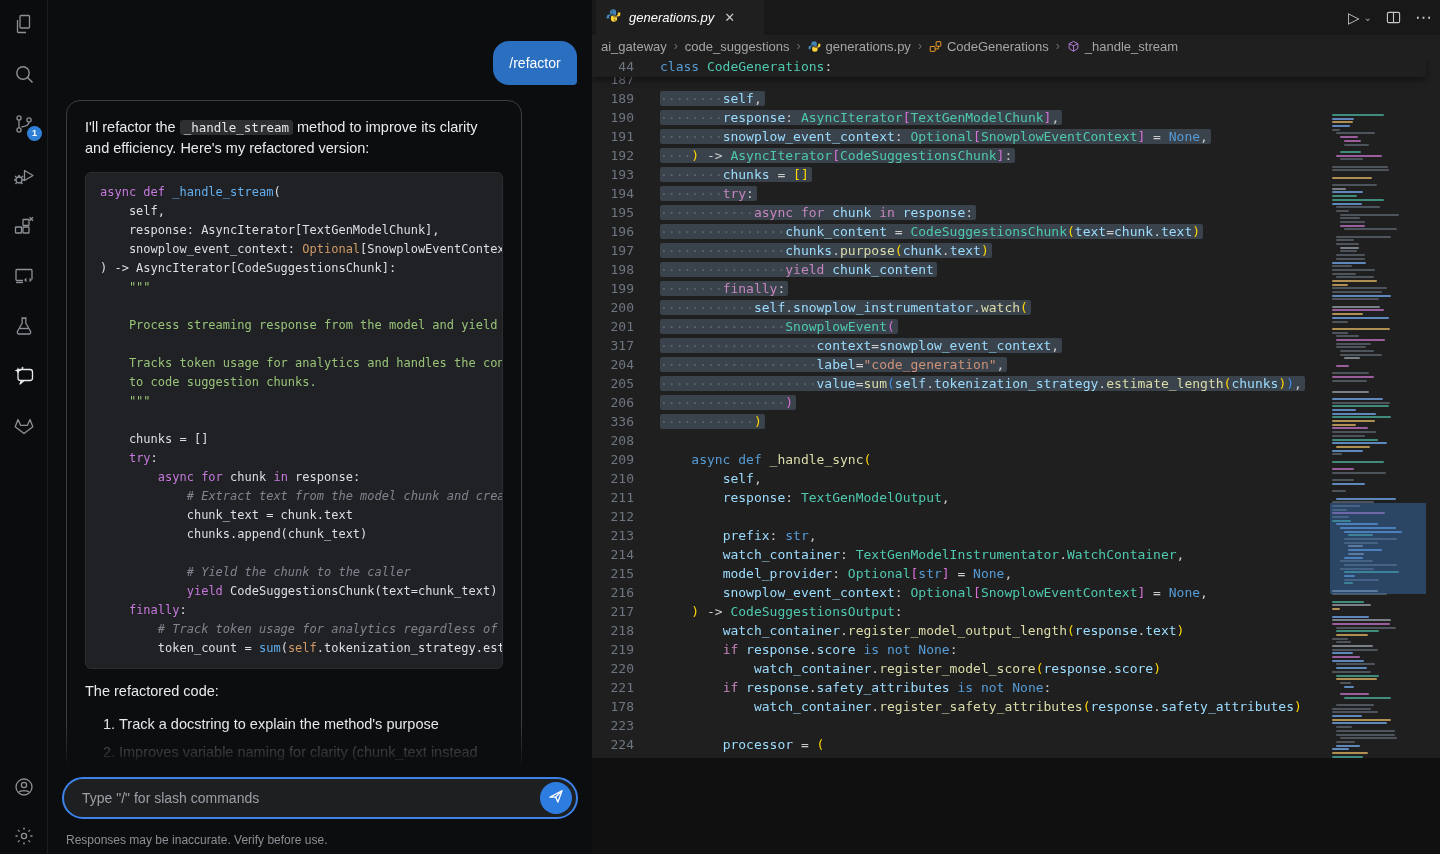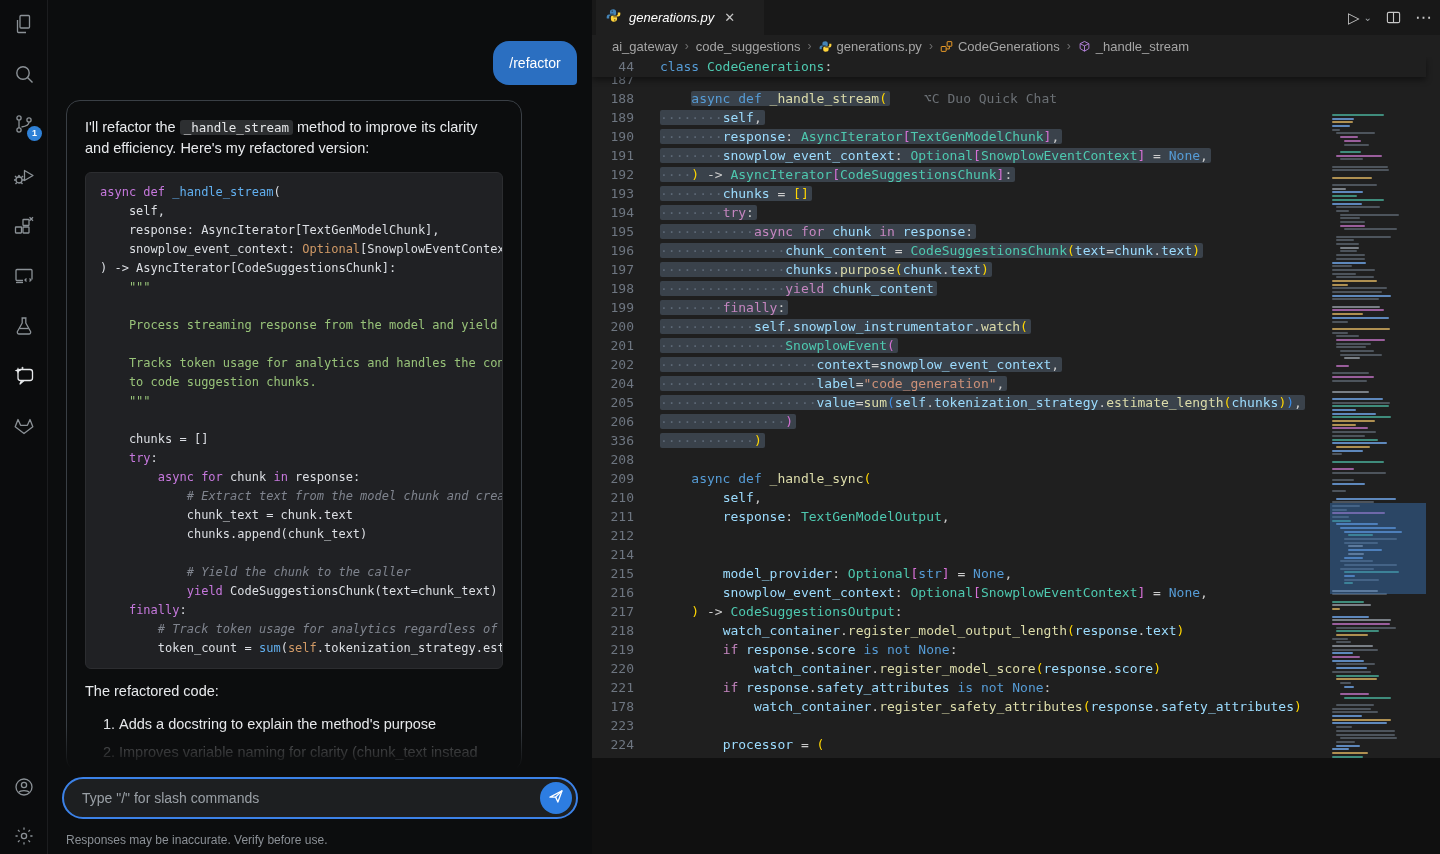--- a/index.html
+++ b/index.html
@@ -36,21 +36,21 @@
   #chat-disclaimer { position:absolute; left:18px; top:833px; font-size:12px; color:#8b9096; }
 
   
   #editor { position:absolute; left:592px; top:0; width:848px; height:758px; background:#1f1f1f; }
   #tabbar { position:absolute; left:0; top:0; right:0; height:35px; background:#181818; }
   #tab-active { position:absolute; left:4px; top:0; height:35px; width:168px; background:#1f1f1f; display:flex; align-items:center; padding:0 10px; cursor:pointer; }
   #tab-label { font-size:13px; font-style:italic; color:#fff; margin:0 8px; }
   .tab-close { color:#c6c6c6; font-size:13px; cursor:pointer; padding:0 2px; }
   #editor-actions { position:absolute; right:8px; top:0; height:35px; display:flex; align-items:center; gap:14px; color:#c8c8c8; }
   .ed-act { cursor:pointer; display:flex; align-items:center; }
-  #breadcrumbs { position:absolute; left:0; top:35px; right:0; height:22px; background:#1f1f1f; display:flex; align-items:center; padding-left:20px; font-size:13px; color:#a5a5a5; }
+  #breadcrumbs { position:absolute; left:0; top:35px; right:0; height:22px; background:#1f1f1f; display:flex; align-items:center; padding-left:9px; font-size:13px; color:#a5a5a5; }
   .bc-item { display:flex; align-items:center; gap:5px; cursor:pointer; }
   .bc-sep { color:#6e6e6e; margin:0 7px; font-size:12px; }
 
   #code-area { position:absolute; left:0; top:57px; right:0; bottom:0; overflow:hidden; }
   #code-lines { position:absolute; left:0; top:13px; right:0; }
   .eline { height:19px; display:flex; font-family:"DejaVu Sans Mono",monospace; font-size:13px; line-height:19px; white-space:pre; }
   .lnum { width:42px; text-align:right; color:#6e7681; flex:0 0 42px; }
   .lcode { margin-left:26px; }
   .selbg { background:#3a424b; border-radius:2px; padding-right:3px; }
   .ghost { color:#6b7075; margin-left:34px; }
@@ -147,21 +147,21 @@
 
 <div id="chat-panel">
 
   <div id="user-chip">/refactor</div>
 
   <div id="msg-box">
     <div id="msg-intro"><span>I'll refactor the </span><span class="inline-code">_handle_stream</span><span> method to improve its clarity and efficiency. Here's my refactored version:</span></div>
     <div id="chat-code"><div class="cl"><span class="ck">async def </span><span class="cf">_handle_stream</span><span class="cp">(</span></div><div class="cl"><span class="cp">    self,</span></div><div class="cl"><span class="cp">    response: AsyncIterator[TextGenModelChunk],</span></div><div class="cl"><span class="cp">    snowplow_event_context: </span><span class="co">Optional</span><span class="cp">[SnowplowEventContext] = None,</span></div><div class="cl"><span class="cp">) -&gt; AsyncIterator[CodeSuggestionsChunk]:</span></div><div class="cl"><span class="cs">    """</span></div><div class="cl"></div><div class="cl"><span class="cs">    Process streaming response from the model and yield chunks</span></div><div class="cl"></div><div class="cl"><span class="cs">    Tracks token usage for analytics and handles the conversion</span></div><div class="cl"><span class="cs">    to code suggestion chunks.</span></div><div class="cl"><span class="cs">    """</span></div><div class="cl"></div><div class="cl"><span class="cp">    chunks = []</span></div><div class="cl"><span class="cp">    </span><span class="ck">try</span><span class="cp">:</span></div><div class="cl"><span class="cp">        </span><span class="ck">async for </span><span class="cp">chunk </span><span class="ck">in </span><span class="cp">response:</span></div><div class="cl"><span class="cp">            </span><span class="cc"># Extract text from the model chunk and create a suggestion</span></div><div class="cl"><span class="cp">            chunk_text = chunk.text</span></div><div class="cl"><span class="cp">            chunks.append(chunk_text)</span></div><div class="cl"></div><div class="cl"><span class="cp">            </span><span class="cc"># Yield the chunk to the caller</span></div><div class="cl"><span class="cp">            </span><span class="ck">yield </span><span class="cp">CodeSuggestionsChunk(text=chunk_text)</span></div><div class="cl"><span class="cp">    </span><span class="ck">finally</span><span class="cp">:</span></div><div class="cl"><span class="cp">        </span><span class="cc"># Track token usage for analytics regardless of outcome</span></div><div class="cl"><span class="cp">        token_count = </span><span class="cf">sum</span><span class="cp">(</span><span class="co">self</span><span class="cp">.tokenization_strategy.estimate_length(chunks))</span></div></div>
     <div id="after-code">The refactored code:</div>
     <ol id="msg-list">
-        <li>Adds a docstring to explain the method's purpose</li>
+        <li>Track a docstring to explain the method's purpose</li>
         <li class="fade">Improves variable naming for clarity (chunk_text instead</li>
       </ol>
   </div>
 
   <div id="chat-fade"></div>
 
   <div id="chat-input-wrap">
     <input id="chat-input" placeholder="Type &quot;/&quot; for slash commands" style="">
     <div id="send-btn">
       <span>
@@ -239,45 +239,45 @@
             <path d="M2.6 4.5 8 7.2l5.4-2.7M8 7.2v6.6"></path>
           </svg>
         </span>
         <span>_handle_stream</span>
       </span>
     </div>
 
   <div id="code-area">
     <div id="code-lines">
         <div class="eline"><span class="lnum">187</span><span class="lcode"></span></div>
-        <div class="eline"><span class="lnum">188</span><span class="lcode"><span class="p">    </span><span class="selbg"><span class="k">async </span><span class="k">def </span><span class="f">_handle_stream</span><span class="y">(</span></span><span class="ghost">⌥C Duo Quick Chat</span></span></div>
         <div class="eline"><span class="lnum">189</span><span class="lcode"><span class="selbg"><span class="d">········</span><span class="v">self</span><span class="p">,</span></span></span></div>
         <div class="eline"><span class="lnum">190</span><span class="lcode"><span class="selbg"><span class="d">········</span><span class="v">response</span><span class="p">: </span><span class="t">AsyncIterator</span><span class="m">[</span><span class="t">TextGenModelChunk</span><span class="m">]</span><span class="p">,</span></span></span></div>
         <div class="eline"><span class="lnum">191</span><span class="lcode"><span class="selbg"><span class="d">········</span><span class="v">snowplow_event_context</span><span class="p">: </span><span class="t">Optional</span><span class="m">[</span><span class="t">SnowplowEventContext</span><span class="m">]</span><span class="p"> = </span><span class="k">None</span><span class="p">,</span></span></span></div>
         <div class="eline"><span class="lnum">192</span><span class="lcode"><span class="selbg"><span class="d">····</span><span class="y">)</span><span class="p"> -&gt; </span><span class="t">AsyncIterator</span><span class="m">[</span><span class="t">CodeSuggestionsChunk</span><span class="m">]</span><span class="p">:</span></span></span></div>
         <div class="eline"><span class="lnum">193</span><span class="lcode"><span class="selbg"><span class="d">········</span><span class="v">chunks</span><span class="p"> = </span><span class="y">[]</span></span></span></div>
         <div class="eline"><span class="lnum">194</span><span class="lcode"><span class="selbg"><span class="d">········</span><span class="c">try</span><span class="p">:</span></span></span></div>
         <div class="eline"><span class="lnum">195</span><span class="lcode"><span class="selbg"><span class="d">············</span><span class="c">async for </span><span class="v">chunk</span><span class="c"> in </span><span class="v">response</span><span class="p">:</span></span></span></div>
         <div class="eline"><span class="lnum">196</span><span class="lcode"><span class="selbg"><span class="d">················</span><span class="v">chunk_content</span><span class="p"> = </span><span class="t">CodeSuggestionsChunk</span><span class="y">(</span><span class="v">text</span><span class="p">=</span><span class="v">chunk</span><span class="p">.</span><span class="v">text</span><span class="y">)</span></span></span></div>
         <div class="eline"><span class="lnum">197</span><span class="lcode"><span class="selbg"><span class="d">················</span><span class="v">chunks</span><span class="p">.</span><span class="f">purpose</span><span class="y">(</span><span class="v">chunk</span><span class="p">.</span><span class="v">text</span><span class="y">)</span></span></span></div>
         <div class="eline"><span class="lnum">198</span><span class="lcode"><span class="selbg"><span class="d">················</span><span class="c">yield </span><span class="v">chunk_content</span></span></span></div>
         <div class="eline"><span class="lnum">199</span><span class="lcode"><span class="selbg"><span class="d">········</span><span class="c">finally</span><span class="p">:</span></span></span></div>
         <div class="eline"><span class="lnum">200</span><span class="lcode"><span class="selbg"><span class="d">············</span><span class="v">self</span><span class="p">.</span><span class="v">snowplow_instrumentator</span><span class="p">.</span><span class="f">watch</span><span class="y">(</span></span></span></div>
         <div class="eline"><span class="lnum">201</span><span class="lcode"><span class="selbg"><span class="d">················</span><span class="t">SnowplowEvent</span><span class="m">(</span></span></span></div>
-        <div class="eline"><span class="lnum">202</span><span class="lcode"><span class="selbg"><span class="d">····················</span><span class="v">context</span><span class="p">=</span><span class="v">snowplow_event_context</span><span class="p">,</span></span></span></div>
+        <div class="eline"><span class="lnum">317</span><span class="lcode"><span class="selbg"><span class="d">····················</span><span class="v">context</span><span class="p">=</span><span class="v">snowplow_event_context</span><span class="p">,</span></span></span></div>
         <div class="eline"><span class="lnum">204</span><span class="lcode"><span class="selbg"><span class="d">····················</span><span class="v">label</span><span class="p">=</span><span class="s">"code_generation"</span><span class="p">,</span></span></span></div>
         <div class="eline"><span class="lnum">205</span><span class="lcode"><span class="selbg"><span class="d">····················</span><span class="v">value</span><span class="p">=</span><span class="f">sum</span><span class="u">(</span><span class="v">self</span><span class="p">.</span><span class="v">tokenization_strategy</span><span class="p">.</span><span class="f">estimate_length</span><span class="y">(</span><span class="v">chunks</span><span class="y">)</span><span class="u">)</span><span class="p">,</span></span></span></div>
         <div class="eline"><span class="lnum">206</span><span class="lcode"><span class="selbg"><span class="d">················</span><span class="m">)</span></span></span></div>
         <div class="eline"><span class="lnum">336</span><span class="lcode"><span class="selbg"><span class="d">············</span><span class="y">)</span></span></span></div>
         <div class="eline"><span class="lnum">208</span><span class="lcode"></span></div>
         <div class="eline"><span class="lnum">209</span><span class="lcode"><span class="p">    </span><span class="k">async </span><span class="k">def </span><span class="f">_handle_sync</span><span class="y">(</span></span></div>
         <div class="eline"><span class="lnum">210</span><span class="lcode"><span class="p">        </span><span class="v">self</span><span class="p">,</span></span></div>
         <div class="eline"><span class="lnum">211</span><span class="lcode"><span class="p">        </span><span class="v">response</span><span class="p">: </span><span class="t">TextGenModelOutput</span><span class="p">,</span></span></div>
         <div class="eline"><span class="lnum">212</span></div>
-        <div class="eline"><span class="lnum">214</span></div>
+        <div class="eline"><span class="lnum">213</span><span class="lcode"><span class="p">        </span><span class="v">prefix</span><span class="p">: </span><span class="k">str</span><span class="p">,</span></span></div>
+        <div class="eline"><span class="lnum">214</span><span class="lcode"><span class="p">        </span><span class="v">watch_container</span><span class="p">: </span><span class="t">TextGenModelInstrumentator</span><span class="p">.</span><span class="t">WatchContainer</span><span class="p">,</span></span></div>
         <div class="eline"><span class="lnum">215</span><span class="lcode"><span class="p">        </span><span class="v">model_provider</span><span class="p">: </span><span class="t">Optional</span><span class="m">[</span><span class="k">str</span><span class="m">]</span><span class="p"> = </span><span class="k">None</span><span class="p">,</span></span></div>
         <div class="eline"><span class="lnum">216</span><span class="lcode"><span class="p">        </span><span class="v">snowplow_event_context</span><span class="p">: </span><span class="t">Optional</span><span class="m">[</span><span class="t">SnowplowEventContext</span><span class="m">]</span><span class="p"> = </span><span class="k">None</span><span class="p">,</span></span></div>
         <div class="eline"><span class="lnum">217</span><span class="lcode"><span class="p">    </span><span class="y">)</span><span class="p"> -&gt; </span><span class="t">CodeSuggestionsOutput</span><span class="p">:</span></span></div>
         <div class="eline"><span class="lnum">218</span><span class="lcode"><span class="p">        </span><span class="v">watch_container</span><span class="p">.</span><span class="f">register_model_output_length</span><span class="y">(</span><span class="v">response</span><span class="p">.</span><span class="v">text</span><span class="y">)</span></span></div>
         <div class="eline"><span class="lnum">219</span><span class="lcode"><span class="p">        </span><span class="c">if </span><span class="v">response</span><span class="p">.</span><span class="v">score</span><span class="k"> is not </span><span class="k">None</span><span class="p">:</span></span></div>
         <div class="eline"><span class="lnum">220</span><span class="lcode"><span class="p">            </span><span class="v">watch_container</span><span class="p">.</span><span class="f">register_model_score</span><span class="y">(</span><span class="v">response</span><span class="p">.</span><span class="v">score</span><span class="y">)</span></span></div>
         <div class="eline"><span class="lnum">221</span><span class="lcode"><span class="p">        </span><span class="c">if </span><span class="v">response</span><span class="p">.</span><span class="v">safety_attributes</span><span class="k"> is not </span><span class="k">None</span><span class="p">:</span></span></div>
         <div class="eline"><span class="lnum">178</span><span class="lcode"><span class="p">            </span><span class="v">watch_container</span><span class="p">.</span><span class="f">register_safety_attributes</span><span class="y">(</span><span class="v">response</span><span class="p">.</span><span class="v">safety_attributes</span><span class="y">)</span></span></div>
         <div class="eline"><span class="lnum">223</span><span class="lcode"></span></div>
         <div class="eline"><span class="lnum">224</span><span class="lcode"><span class="p">        </span><span class="v">processor</span><span class="p"> = </span><span class="y">(</span></span></div>

